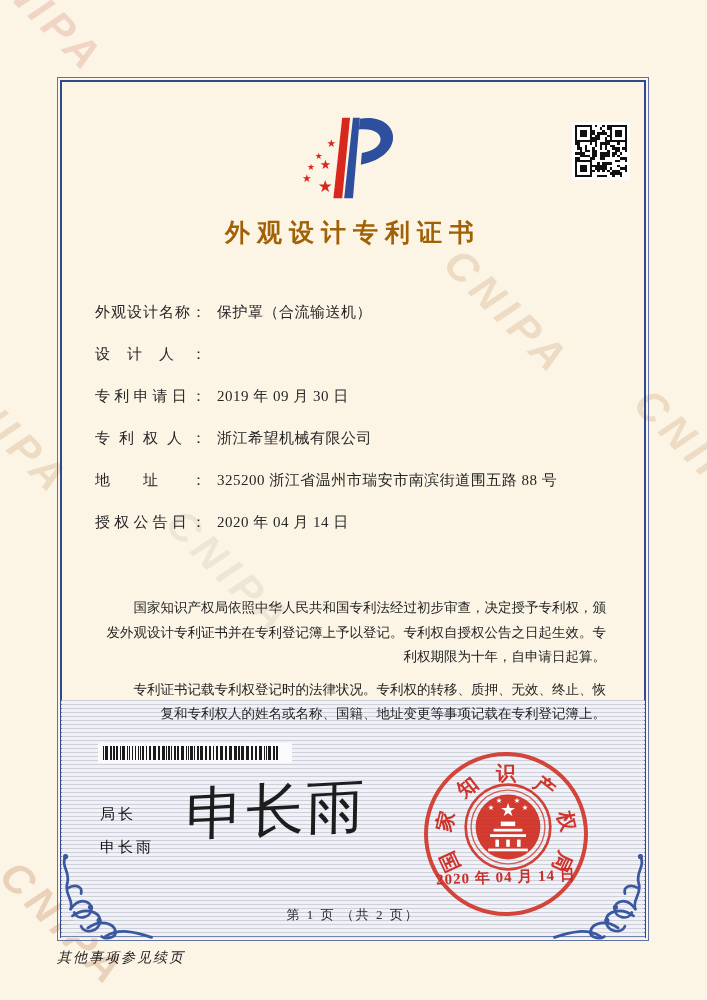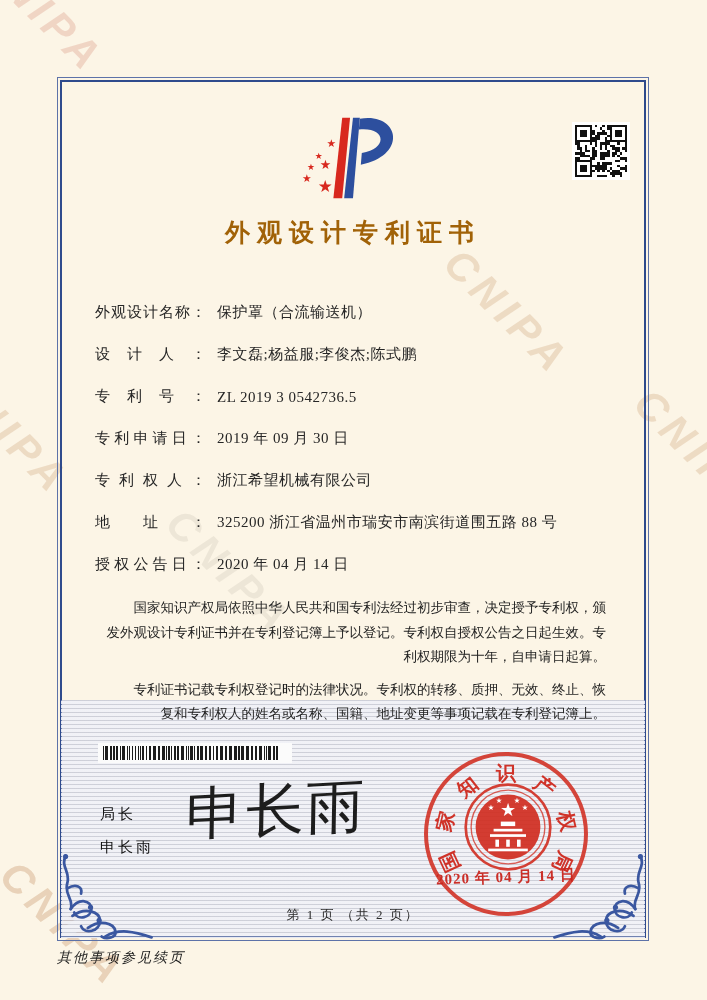--- a/index.html
+++ b/index.html
@@ -350,25 +350,20 @@
 
   <div class="title">外观设计专利证书</div>
 
   <div class="fields">
     <div class="frow">
       <span class="flabel">外观设计名称：</span>
       <span class="fvalue">保护罩（合流输送机）</span>
     </div>
     <div class="frow">
       <span class="flabel">设计人：</span>
-      <span class="fvalue">李文磊;杨益服;李俊杰;陈式鹏</span>
-    </div>
-    <div class="frow">
-      <span class="flabel">专利号：</span>
-      <span class="fvalue">ZL 2019 3 0542736.5</span>
     </div>
     <div class="frow">
       <span class="flabel">专利申请日：</span>
       <span class="fvalue">2019 年 09 月 30 日</span>
     </div>
     <div class="frow">
       <span class="flabel">专利权人：</span>
       <span class="fvalue">浙江希望机械有限公司</span>
     </div>
     <div class="frow">

